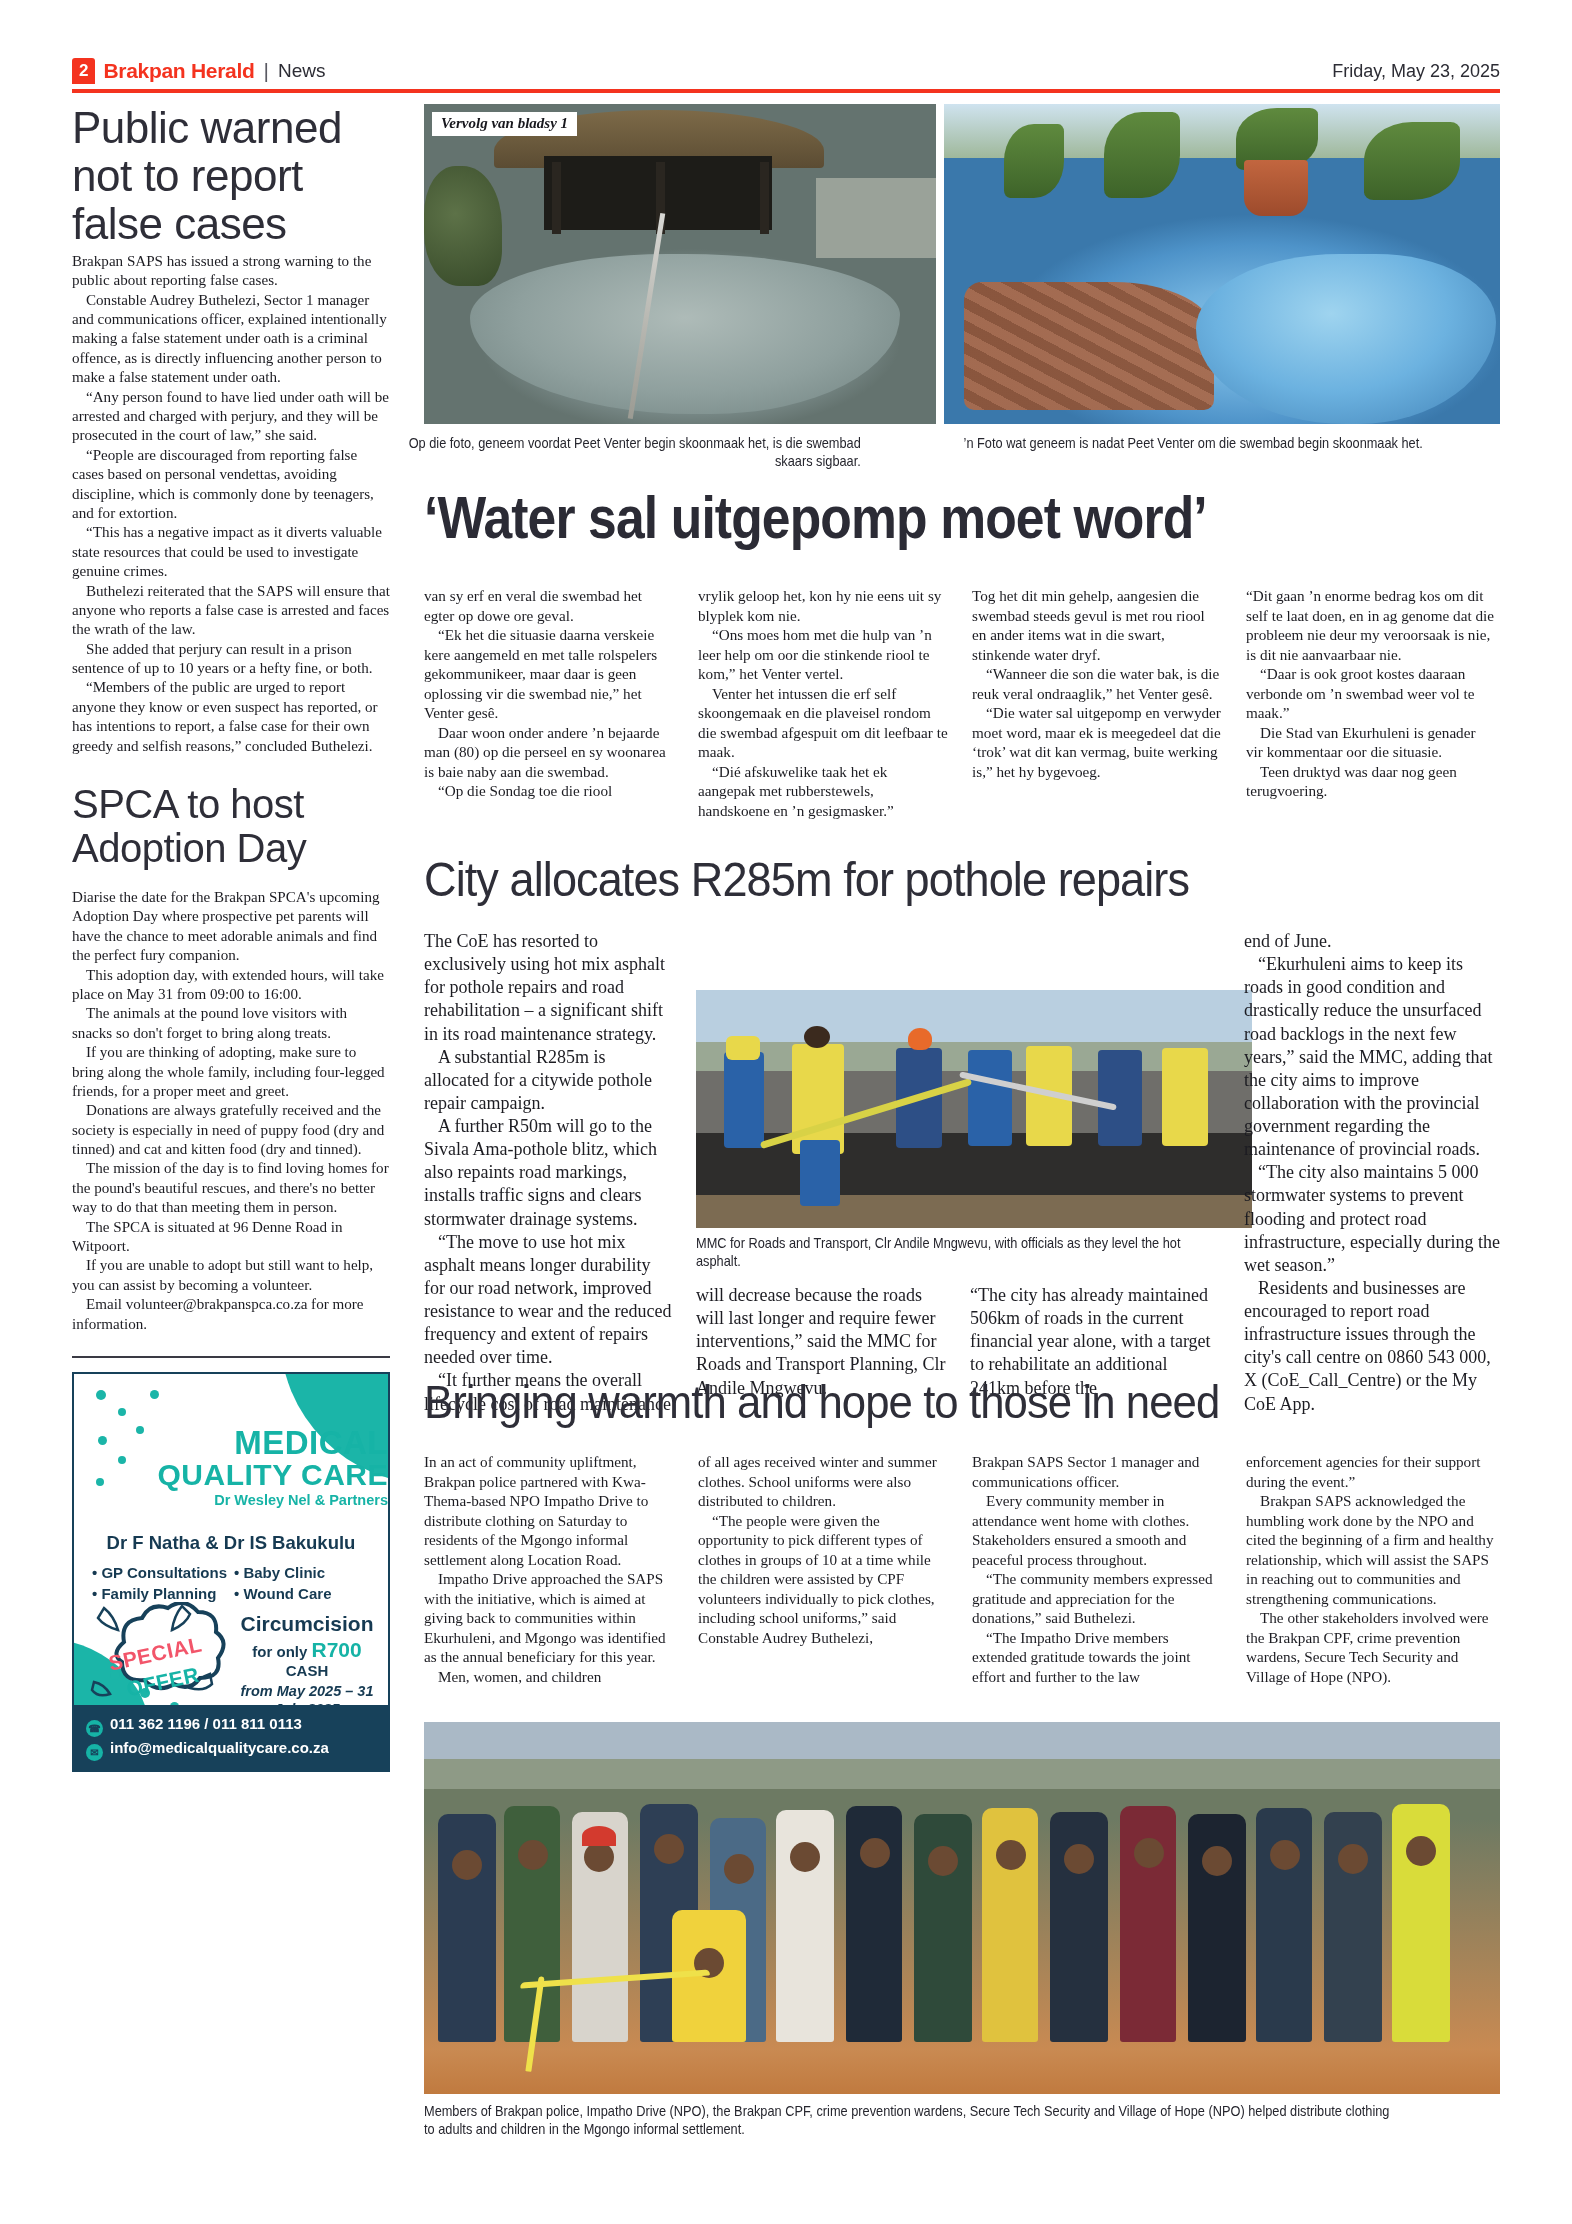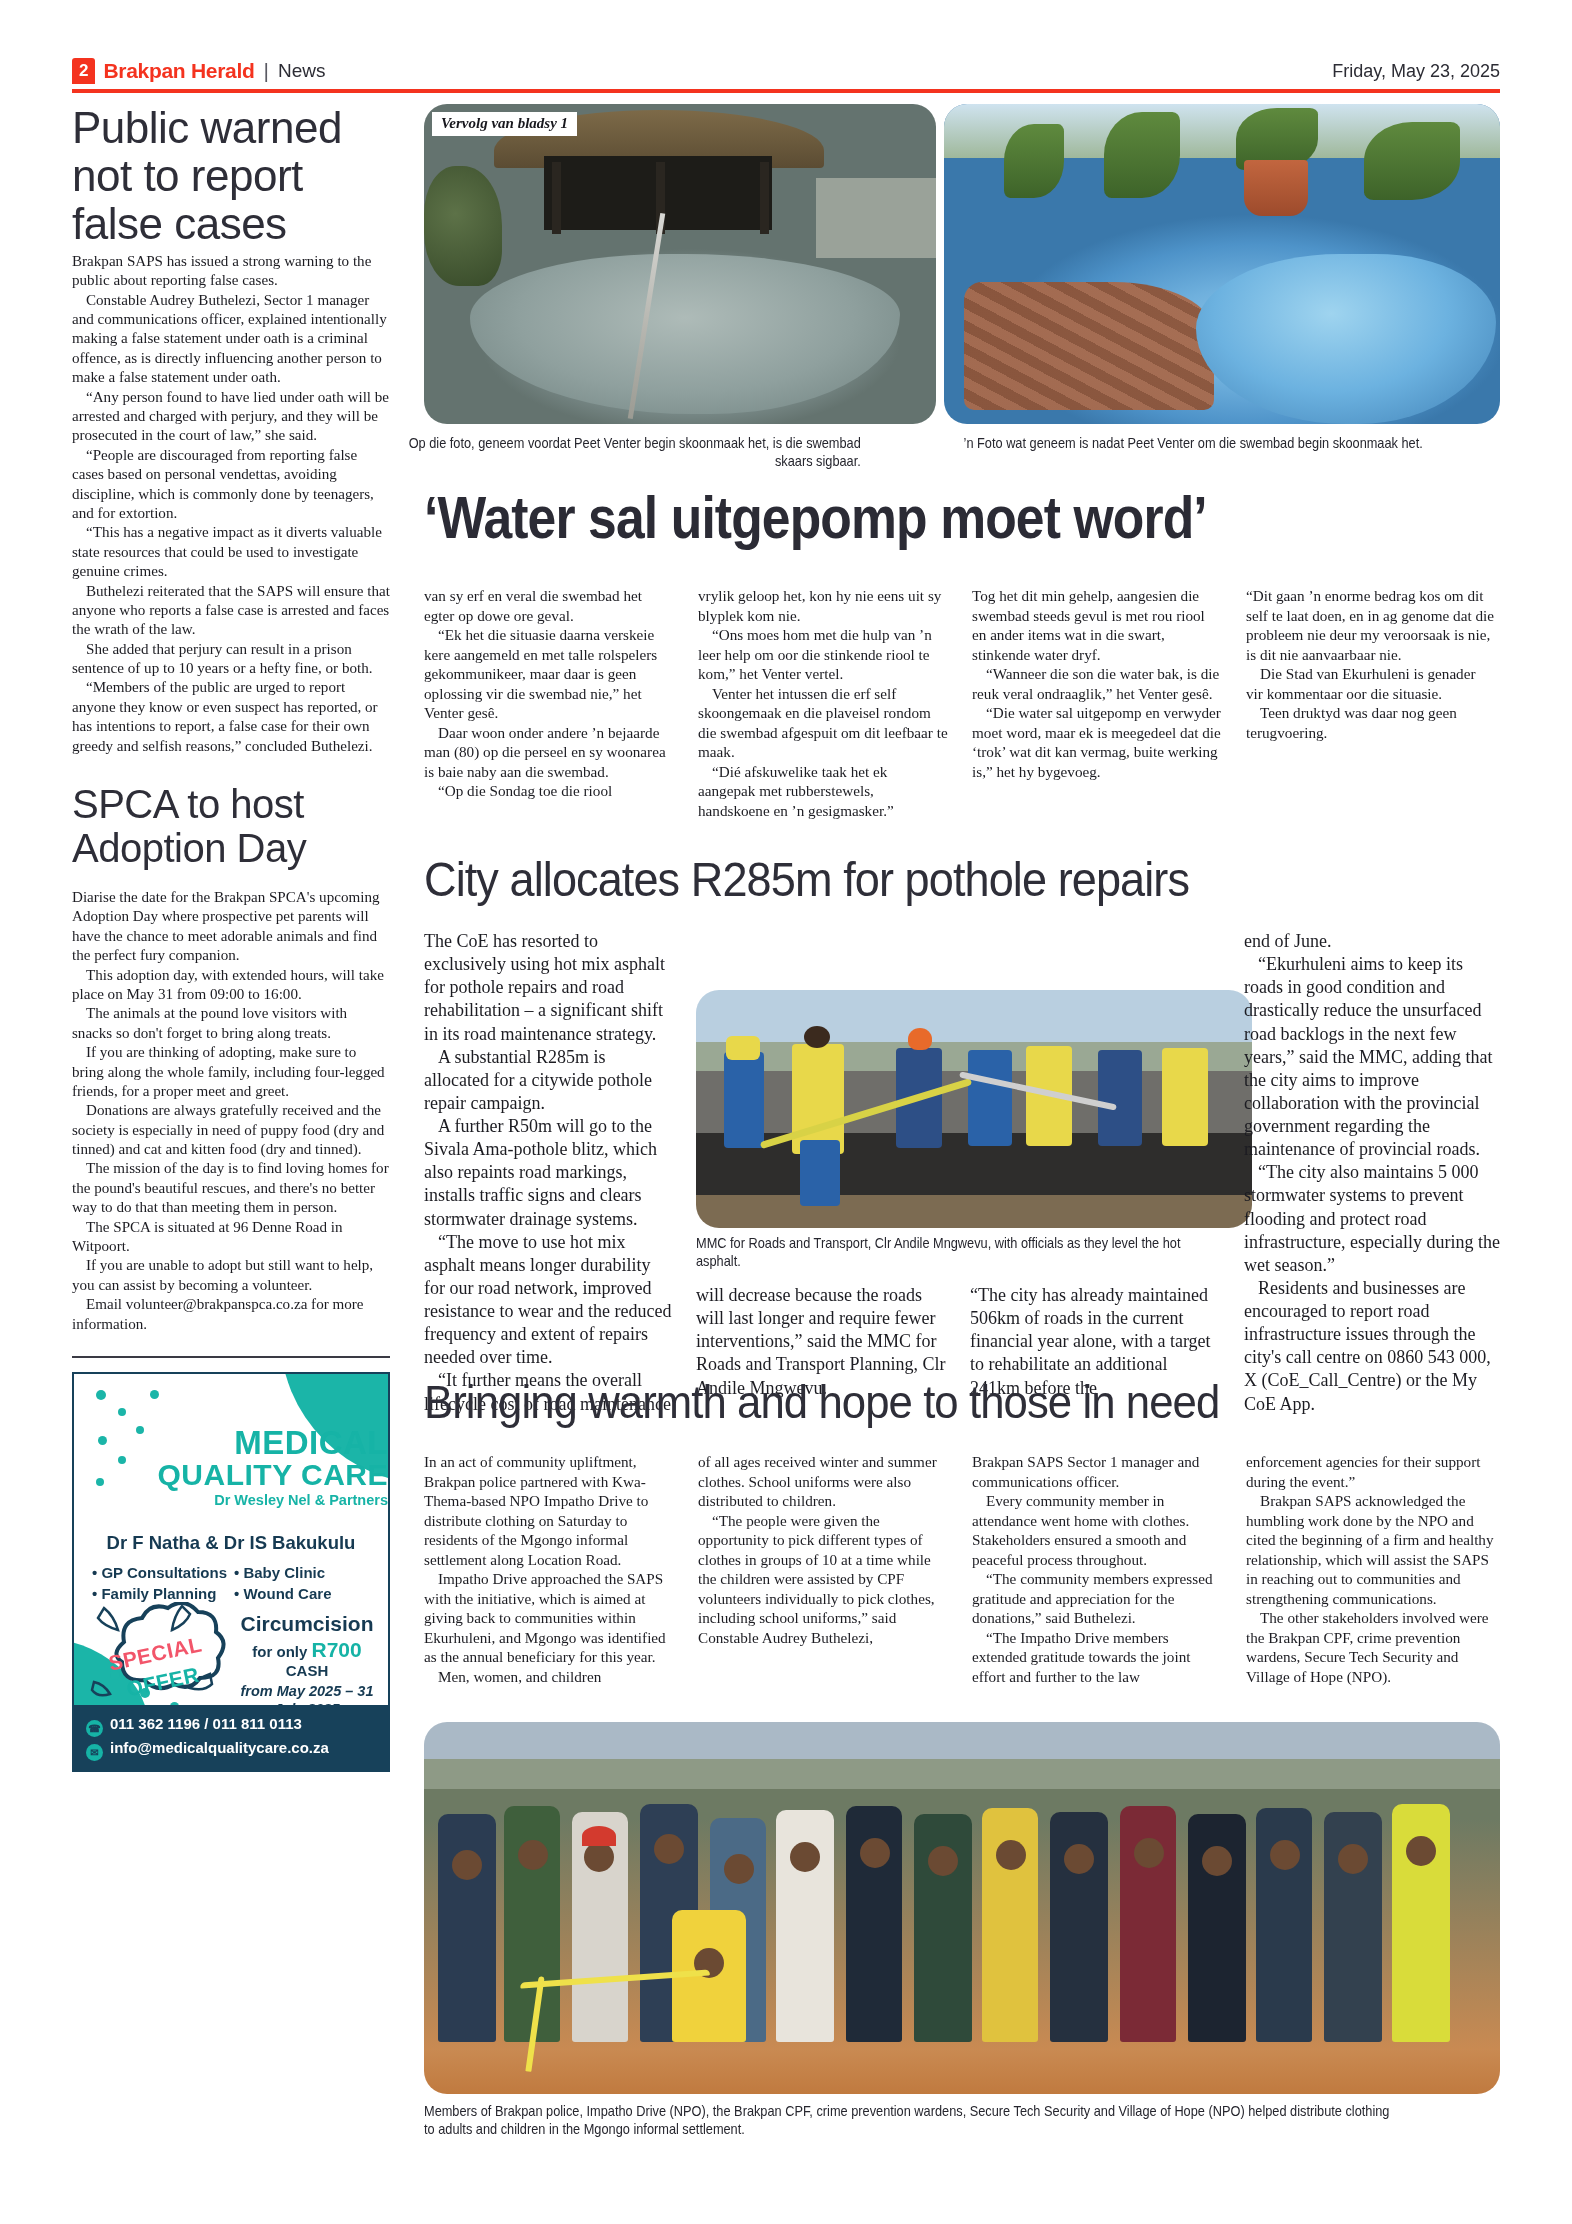--- a/index.html
+++ b/index.html
@@ -254,21 +254,21 @@
     background: #16b3a6;
     color: #17415a;
     font-size: 10px;
     text-align: center;
     line-height: 17px;
     margin-right: 7px;
     vertical-align: -3px;
   }
 
   
-  .photo { position: absolute; overflow: hidden; border-radius: 23px; }
+  .photo { position: absolute; overflow: hidden; }
   .ph-label {
     position: absolute; left: 8px; top: 8px;
     background: #ffffff;
     font-family: "Liberation Serif", serif;
     font-weight: bold;
     font-style: italic;
     font-size: 15px;
     padding: 3px 9px 4px 9px;
     color: #17171d;
   }
@@ -593,20 +593,21 @@
       <p>Venter het intussen die erf self skoongemaak en die plaveisel rondom die swembad afgespuit om dit leefbaar te maak.</p>
       <p>“Dié afskuwelike taak het ek aangepak met rubberstewels, handskoene en ’n gesigmasker.”</p>
     </div>
     <div class="wc body-col">
       <p class="first">Tog het dit min gehelp, aangesien die swembad steeds gevul is met rou riool en ander items wat in die swart, stinkende water dryf.</p>
       <p>“Wanneer die son die water bak, is die reuk veral ondraaglik,” het Venter gesê.</p>
       <p>“Die water sal uitgepomp en verwyder moet word, maar ek is meegedeel dat die ‘trok’ wat dit kan vermag, buite werking is,” het hy bygevoeg.</p>
     </div>
     <div class="wc body-col">
       <p class="first">“Dit gaan ’n enorme bedrag kos om dit self te laat doen, en in ag genome dat die probleem nie deur my veroorsaak is nie, is dit nie aanvaarbaar nie.</p>
+      <p>“Daar is ook groot kostes daaraan verbonde om ’n swembad weer vol te maak.”</p>
       <p>Die Stad van Ekurhuleni is genader vir kommentaar oor die situasie.</p>
       <p>Teen druktyd was daar nog geen terugvoering.</p>
     </div>
   </div>
 
   <div class="hl-city">City allocates R285m for pothole repairs</div>
 
   <div class="city-col-1 body-col">
     <p class="first">The CoE has resorted to exclusively using hot mix asphalt for pothole repairs and road rehabilitation – a significant shift in its road maintenance strategy.</p>
     <p>A substantial R285m is allocated for a citywide pothole repair campaign.</p>

